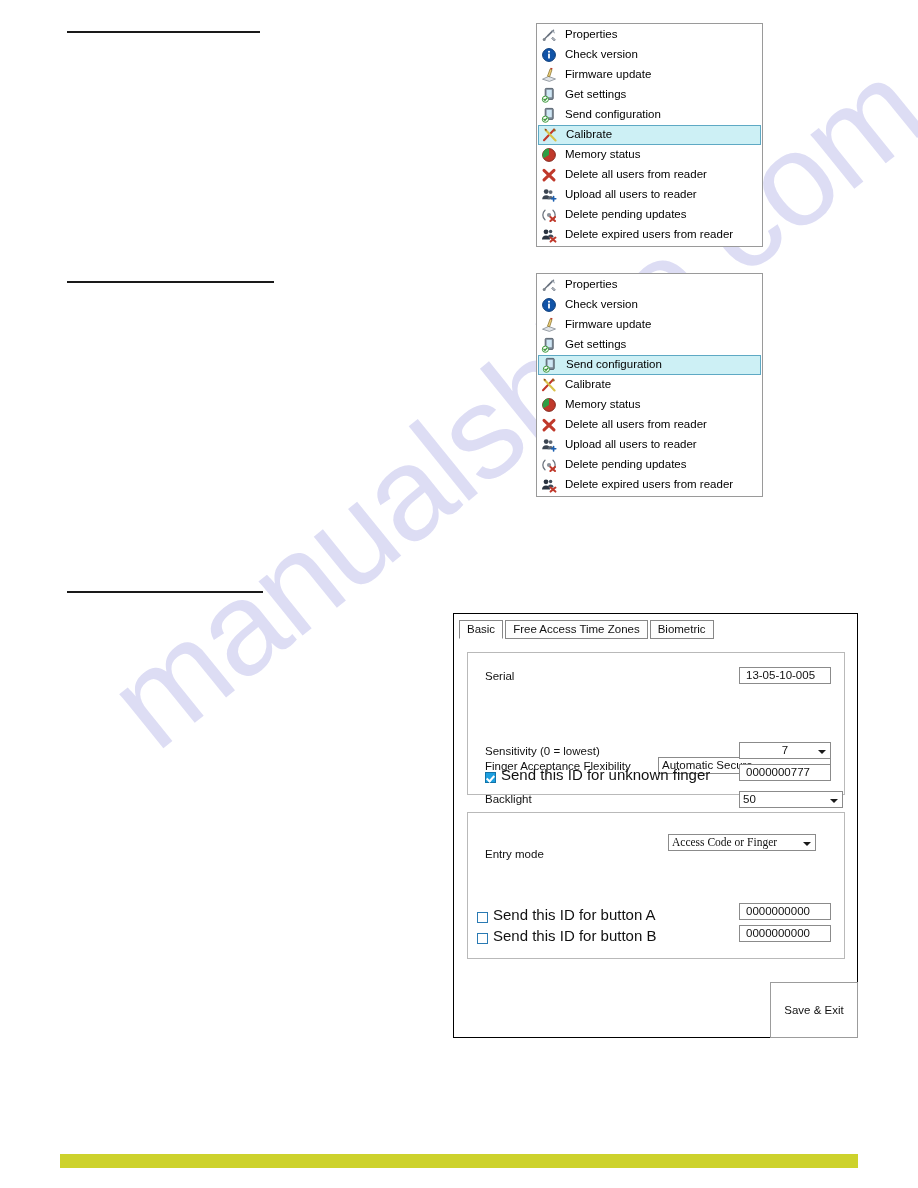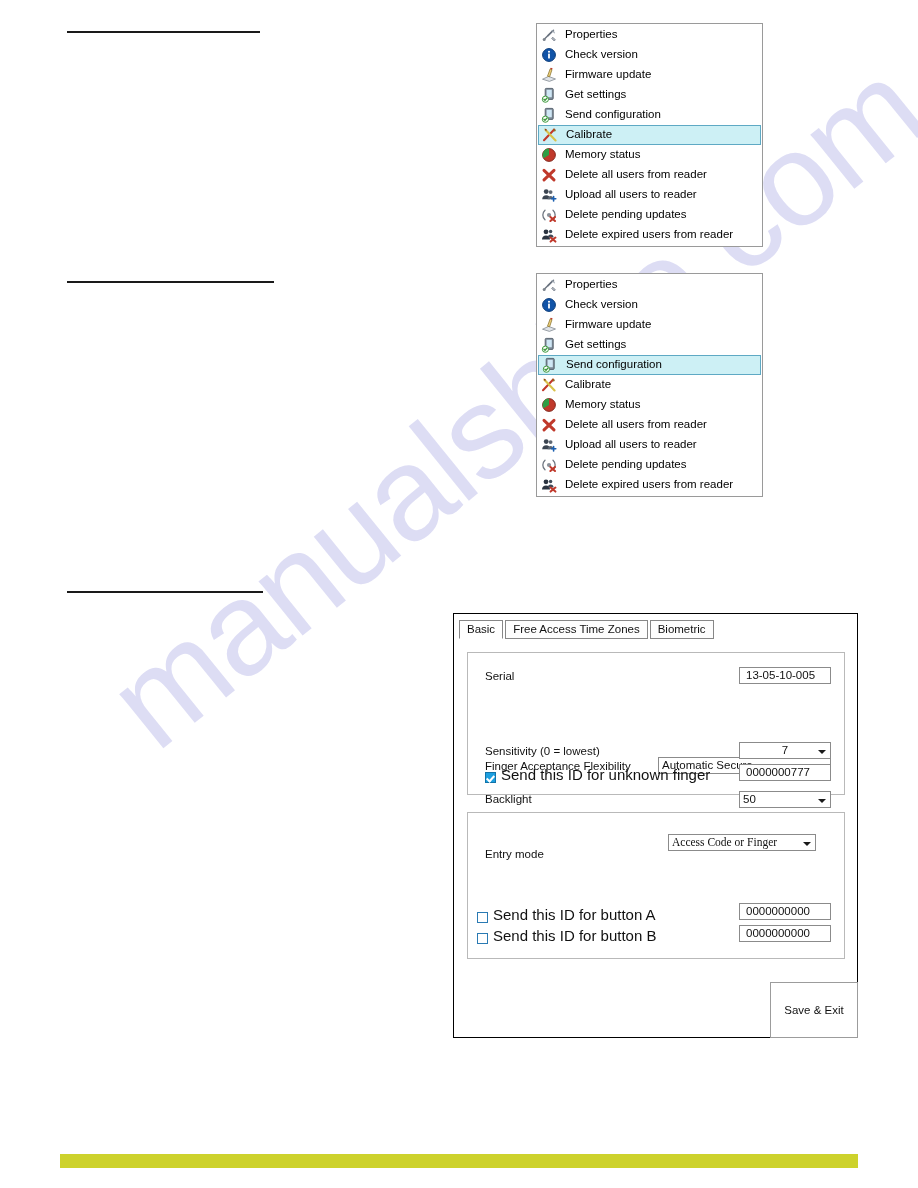--- a/index.html
+++ b/index.html
@@ -559,21 +559,21 @@
     </div>
 
     <div class="cbrow" style="left:17px; top:113px;">
       <span class="cbox checked"></span>
       <span>Send this ID for unknown finger</span>
     </div>
     <span class="tbox" style="left:271px; top:111px; width:92px;">0000000777</span>
 
     <div class="frow" style="top:135px;">
       <span class="flabel">Backlight</span>
-      <span class="combo" style="left:271px; top:3px; width:92px;">
+      <span class="combo" style="left:271px; top:3px; width:104px;">
         <span>50</span>
         <span class="arrow"></span>
       </span>
     </div>
   </div>
 
   <div class="group" id="group-entry">
 
     <div class="frow" style="top:30px;">
       <span class="flabel">Entry mode</span>

